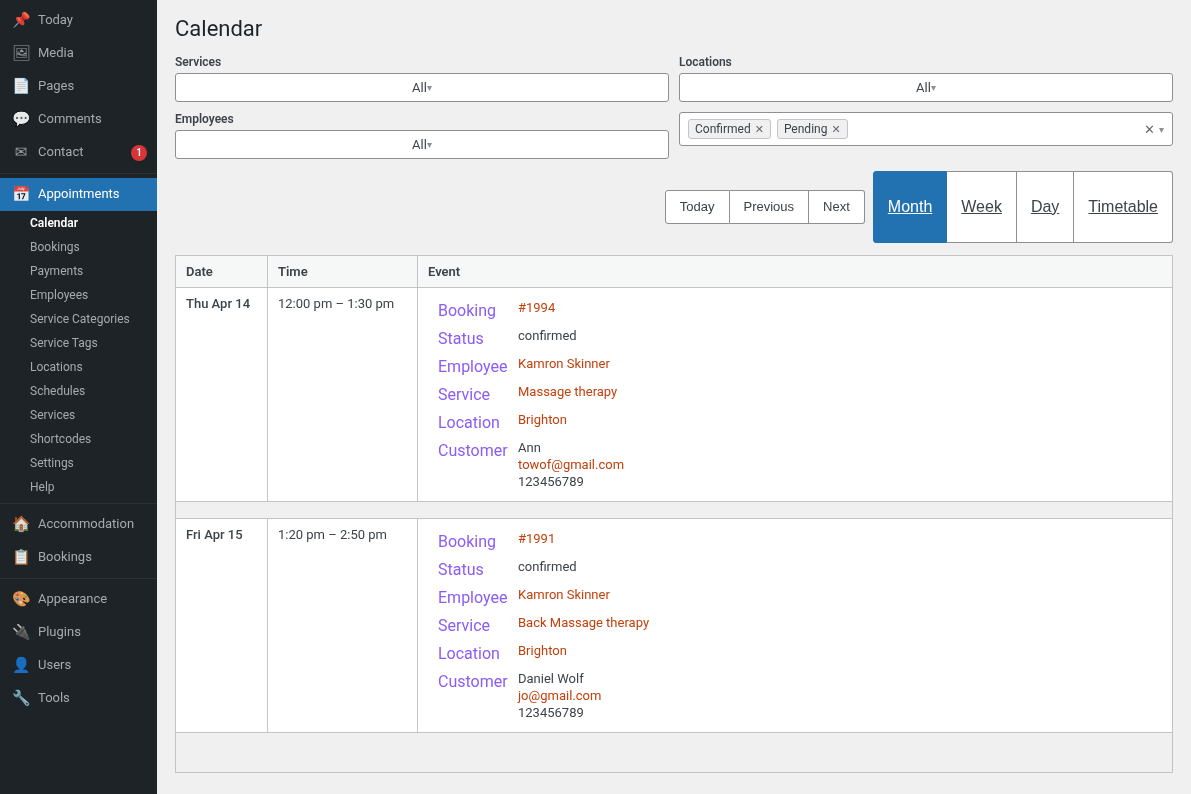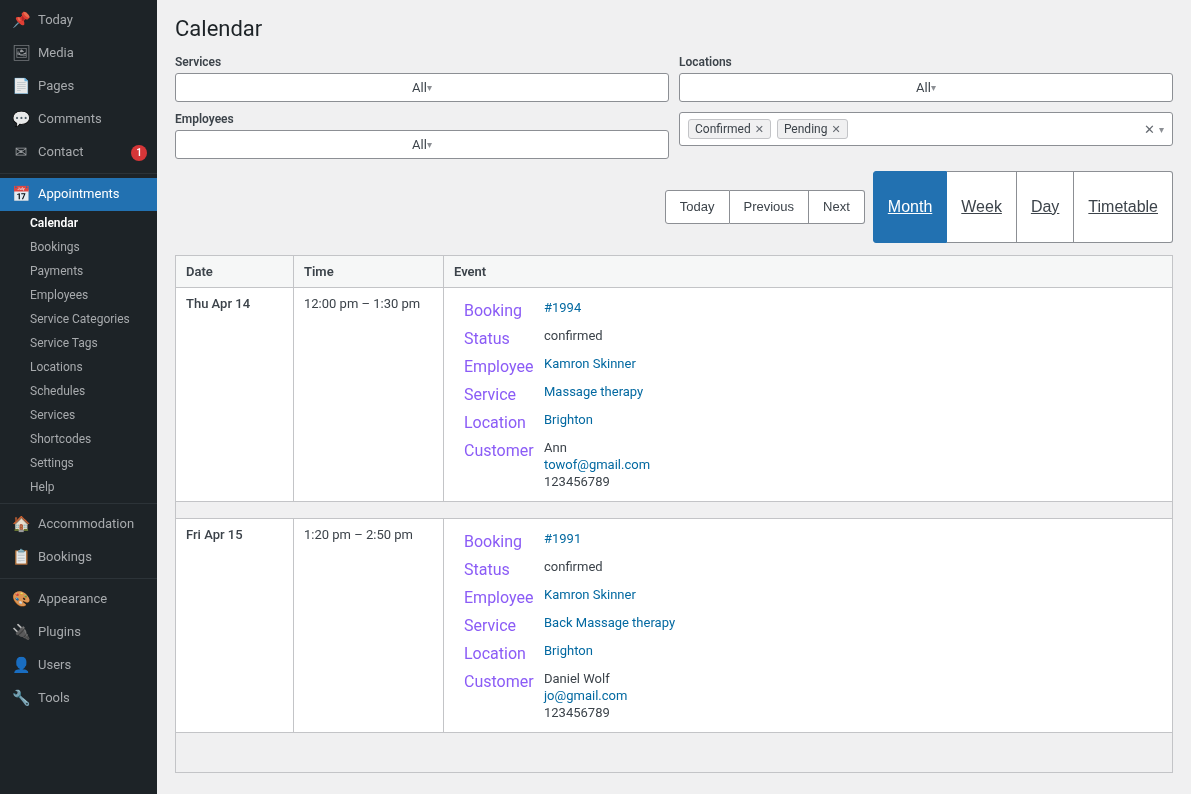--- a/index.html
+++ b/index.html
@@ -106,27 +106,27 @@
     
     .calendar-table { width: 100%; border-collapse: collapse; background: #fff; border: 1px solid #c3c4c7; }
     .calendar-table th {
       background: #f6f7f7; border: 1px solid #c3c4c7; padding: 8px 10px;
       text-align: left; font-size: 13px; font-weight: 600; color: #3c434a;
     }
     .calendar-table td {
       border: 1px solid #c3c4c7; padding: 8px 10px;
       vertical-align: top; font-size: 13px; color: #3c434a;
     }
-    .date-cell { white-space: nowrap; font-weight: 500; width: 118px; }
+    .date-cell { white-space: nowrap; font-weight: 500; width: 92px; }
     .time-cell { white-space: nowrap; width: 150px; }
     .event-cell { padding: 0; }
     .event-row { display: flex; gap: 0; padding: 4px 10px; }
     .event-label { width: 80px; color: #8b5cf6; font-size: 16px; flex-shrink: 0; padding-top: 1px; }
     .event-value { color: #3c434a; font-size: 13px; }
-    .event-link { color: #0369a1; text-decoration: none; }
+    .event-link { color: #c2410c; text-decoration: none; }
     .customer-stack { display: flex; flex-direction: column; gap: 2px; }
 
     
     .spacer-row td { height: 16px; background: #f0f0f1; border: none; }
   </style>
 </head>
 <body>
 
 <div id="sidebar">
   <div class="sidebar-section">

